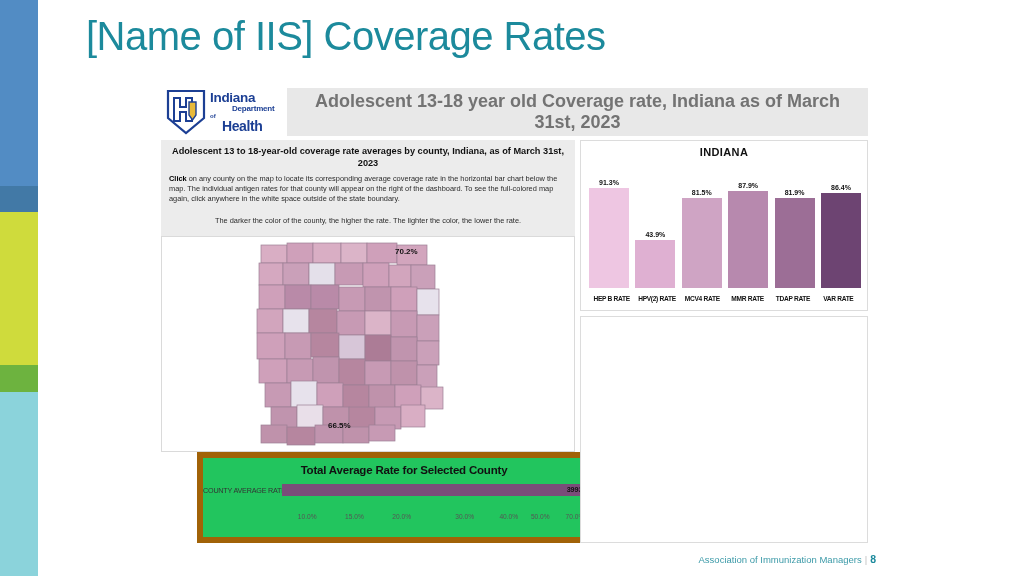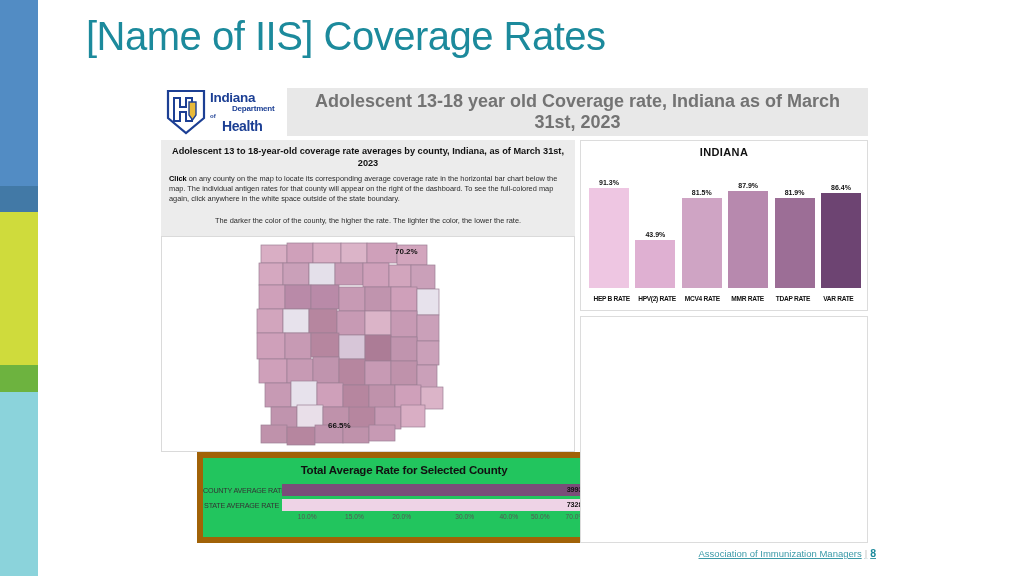--- a/index.html
+++ b/index.html
@@ -137,22 +137,22 @@
     width: 46px; text-align: center; font-size: 6.6px; font-weight: bold;
     color: #111; letter-spacing: -0.3px; white-space: nowrap;
   }
   .empty-panel {
     position: absolute; left: 0; top: 176px; width: 288px; height: 227px;
     background: #ffffff; border: 1px solid #dcdcdc;
   }
 
   
   .footer {
-    position: absolute; right: 16px; bottom: 17px;
-    font-size: 9.5px; color: #3c9aa8; white-space: nowrap; text-decoration: underline;
+    position: absolute; right: 16px; bottom: 11px;
+    font-size: 9.5px; color: #3c9aa8; white-space: nowrap;
   }
   .footer .sep { color: #bfbfbf; margin: 0 3px; }
   .footer .pg { font-weight: bold; color: #1c8a9c; font-size: 10.5px; }
 </style>
 </head>
 <body>
 
 <div id="slide">
 
   <div class="rail rail-blue"></div>
@@ -273,27 +273,20 @@
       <div class="county-panel">
         <div class="county-title">Total Average Rate for Selected County</div>
         <div class="hbar-rows" id="hbar-rows">
             <div class="hbar-row">
               <div class="hbar-label">COUNTY AVERAGE RATE</div>
               <div class="hbar-track">
                 <div class="hbar-fill" style="width: 100%; background: rgb(122, 77, 121);"></div>
                 <div class="hbar-value">3993.8%</div>
               </div>
             </div>
-            <div class="hbar-row">
-              <div class="hbar-label">STATE AVERAGE RATE</div>
-              <div class="hbar-track">
-                <div class="hbar-fill" style="width: 100%; background: rgb(238, 211, 230);"></div>
-                <div class="hbar-value">7328.4%</div>
-              </div>
-            </div>
           </div>
         <div class="hbar-axis" id="hbar-axis">
             <span style="left: 8%;">10.0%</span>
             <span style="left: 23%;">15.0%</span>
             <span style="left: 38%;">20.0%</span>
             <span style="left: 58%;">30.0%</span>
             <span style="left: 72%;">40.0%</span>
             <span style="left: 82%;">50.0%</span>
             <span style="left: 93%;">70.0%</span>
             <span style="left: 100%;">100.0%</span>

